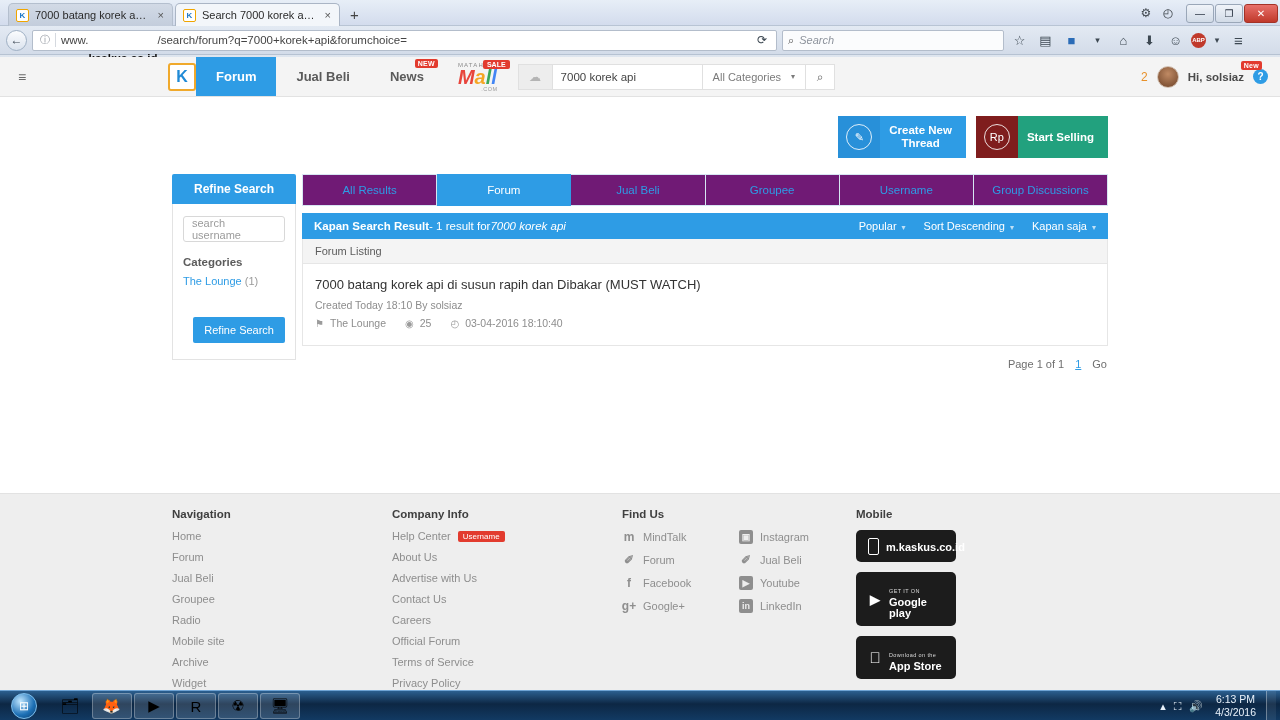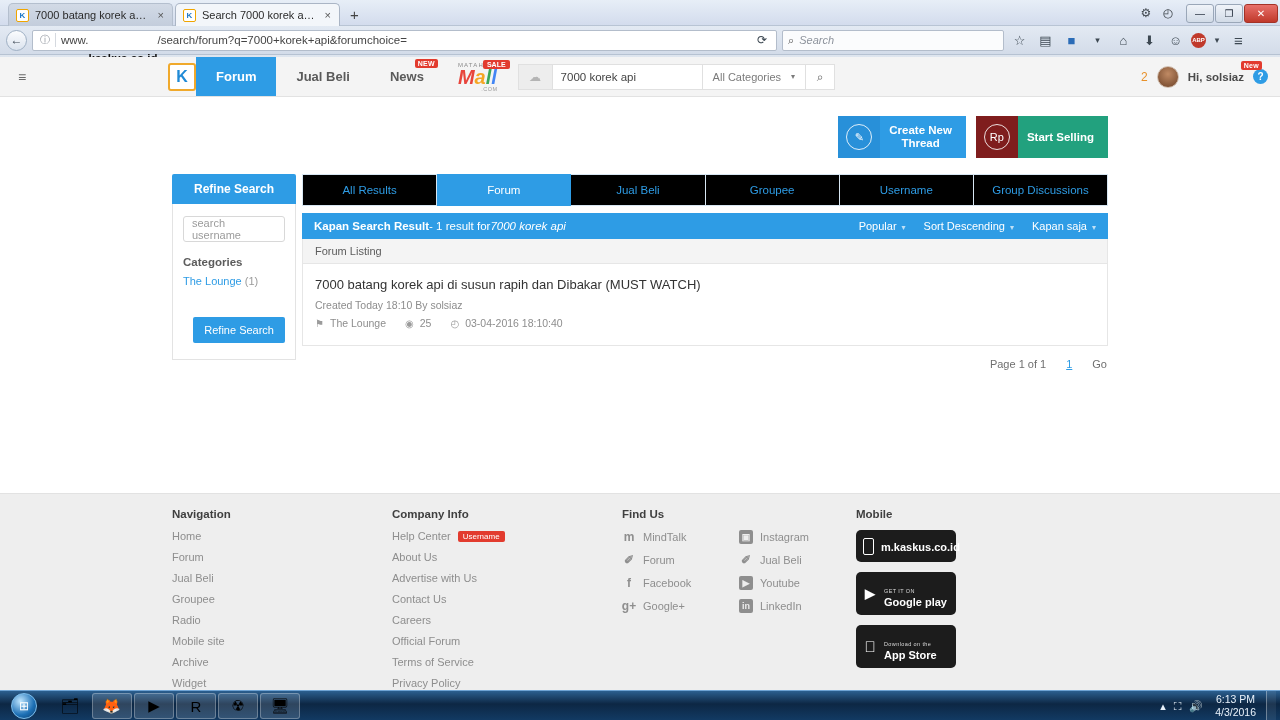--- a/index.html
+++ b/index.html
@@ -142,59 +142,59 @@
             font-size:11px; color:#9b9b9b; display:flex; align-items:center; }
   .cat-title { font-size:11.5px; font-weight:bold; color:#5c5c5c; margin:14px 0 7px 0; }
   .cat-link { font-size:11px; color:#2e9ce5; }
   .cat-link .cnt { color:#9b9b9b; }
   .refine-btn { margin:30px 0 0 auto; display:block; background:#2e9ce5; color:#fff; border:none;
                 font-size:11px; padding:7px 11px; border-radius:2px; font-family:inherit; }
 
   .col-right { width:806px; margin-left:6px; }
   .tabs { display:flex; }
   .tabitem { flex:1; text-align:center; font-size:11.5px; color:#2e9ce5; padding:9px 0;
-             border:1px solid #d7e6f2; border-left:none; background:#000000; }
+             border:1px solid #d7e6f2; border-left:none; background:#701a75; }
   .tabitem:first-child { border-left:1px solid #d7e6f2; }
   .tabitem.active { background:#2e9ce5; color:#fff; border-color:#2e9ce5; }
 
   .result-head { background:#2e9ce5; color:#fff; height:26px; display:flex; align-items:center;
                  padding:0 12px; font-size:11.5px; margin-top:7px; }
   .result-head .strong { font-weight:bold; }
   .result-head .em { font-style:italic; }
   .sorts { margin-left:auto; display:flex; gap:18px; }
   .sorts span { font-size:11px; }
   .sorts .car { color:#bfe0f6; margin-left:5px; font-size:8px; }
   .listing-bar { background:#f4f4f4; border:1px solid #e6e6e6; border-top:none; padding:6px 12px;
                  font-size:11px; color:#5c5c5c; }
   .result-body { border:1px solid #e6e6e6; border-top:none; background:#fff; padding:13px 12px 16px 12px; }
   .res-title { font-size:13px; color:#333; margin-bottom:7px; }
   .res-sub { font-size:10.5px; color:#8d8d8d; margin-bottom:6px; }
   .res-meta { display:flex; align-items:center; gap:6px; font-size:10.5px; color:#8d8d8d; }
   .res-meta .ic { color:#9b9b9b; font-size:10px; }
   .res-meta .gap { width:7px; }
-  .pager { display:flex; justify-content:flex-end; align-items:center; gap:20px;
+  .pager { display:flex; justify-content:flex-end; align-items:center; gap:11px;
            font-size:11px; color:#6f6f6f; padding:12px 1px 0 0; }
   .pager .pnum { color:#2e9ce5; text-decoration:underline; }
 
   
   .footer { position:absolute; left:0; top:436px; width:1280px; height:197px;
             background:#eeeeee; border-top:1px solid #e2e2e2; }
   .fwrap { width:936px; margin:0 auto; display:flex; padding-top:14px; }
   .fcol { }
   .fcol.nav { width:220px; } .fcol.comp { width:230px; } .fcol.find { width:234px; } .fcol.mob { width:252px; }
   .fhead { font-size:11.5px; font-weight:bold; color:#3f3f3f; margin-bottom:10px; }
   .flink { font-size:11px; color:#8e8e8e; margin-bottom:9px; display:flex; align-items:center; gap:7px; }
   .badge-upd { background:#e23b2e; color:#fff; font-size:8px; padding:1px 5px; border-radius:2px; }
   .fgrid { display:flex; flex-wrap:wrap; }
   .fgrid .flink { width:50%; }
   .sicon { width:14px;height:14px;display:flex;align-items:center;justify-content:center;
            color:#8e8e8e;font-size:12px;font-weight:bold;flex:0 0 auto; }
   .sq { background:#8e8e8e; color:#eeeeee; border-radius:2px; font-size:9px; }
   .mbadge { width:100px; background:#1c1c1c; border-radius:5px; display:flex; align-items:center;
-            gap:7px; padding:7px 7px; margin-bottom:10px; color:#fff; }
+            gap:7px; padding:7px 12px; margin-bottom:10px; color:#fff; }
   .mbadge .bt { font-size:5.5px; letter-spacing:.4px; color:#d8d8d8; }
   .mbadge .bb { font-size:11px; font-weight:bold; line-height:11px; }
   .phone-ic { width:11px;height:17px;border:1.2px solid #fff;border-radius:2px;flex:0 0 auto; }
 
   
   .taskbar { position:absolute; left:0; top:690px; width:1280px; height:30px;
              background:linear-gradient(#2b5f8f,#0d2744 45%,#123a63); border-top:1px solid #6ea3d4; }
   .start { position:absolute; left:3px; top:1px; width:42px; height:28px;
            display:flex; align-items:center; justify-content:center; }
   .orb { width:26px;height:26px;border-radius:50%;

